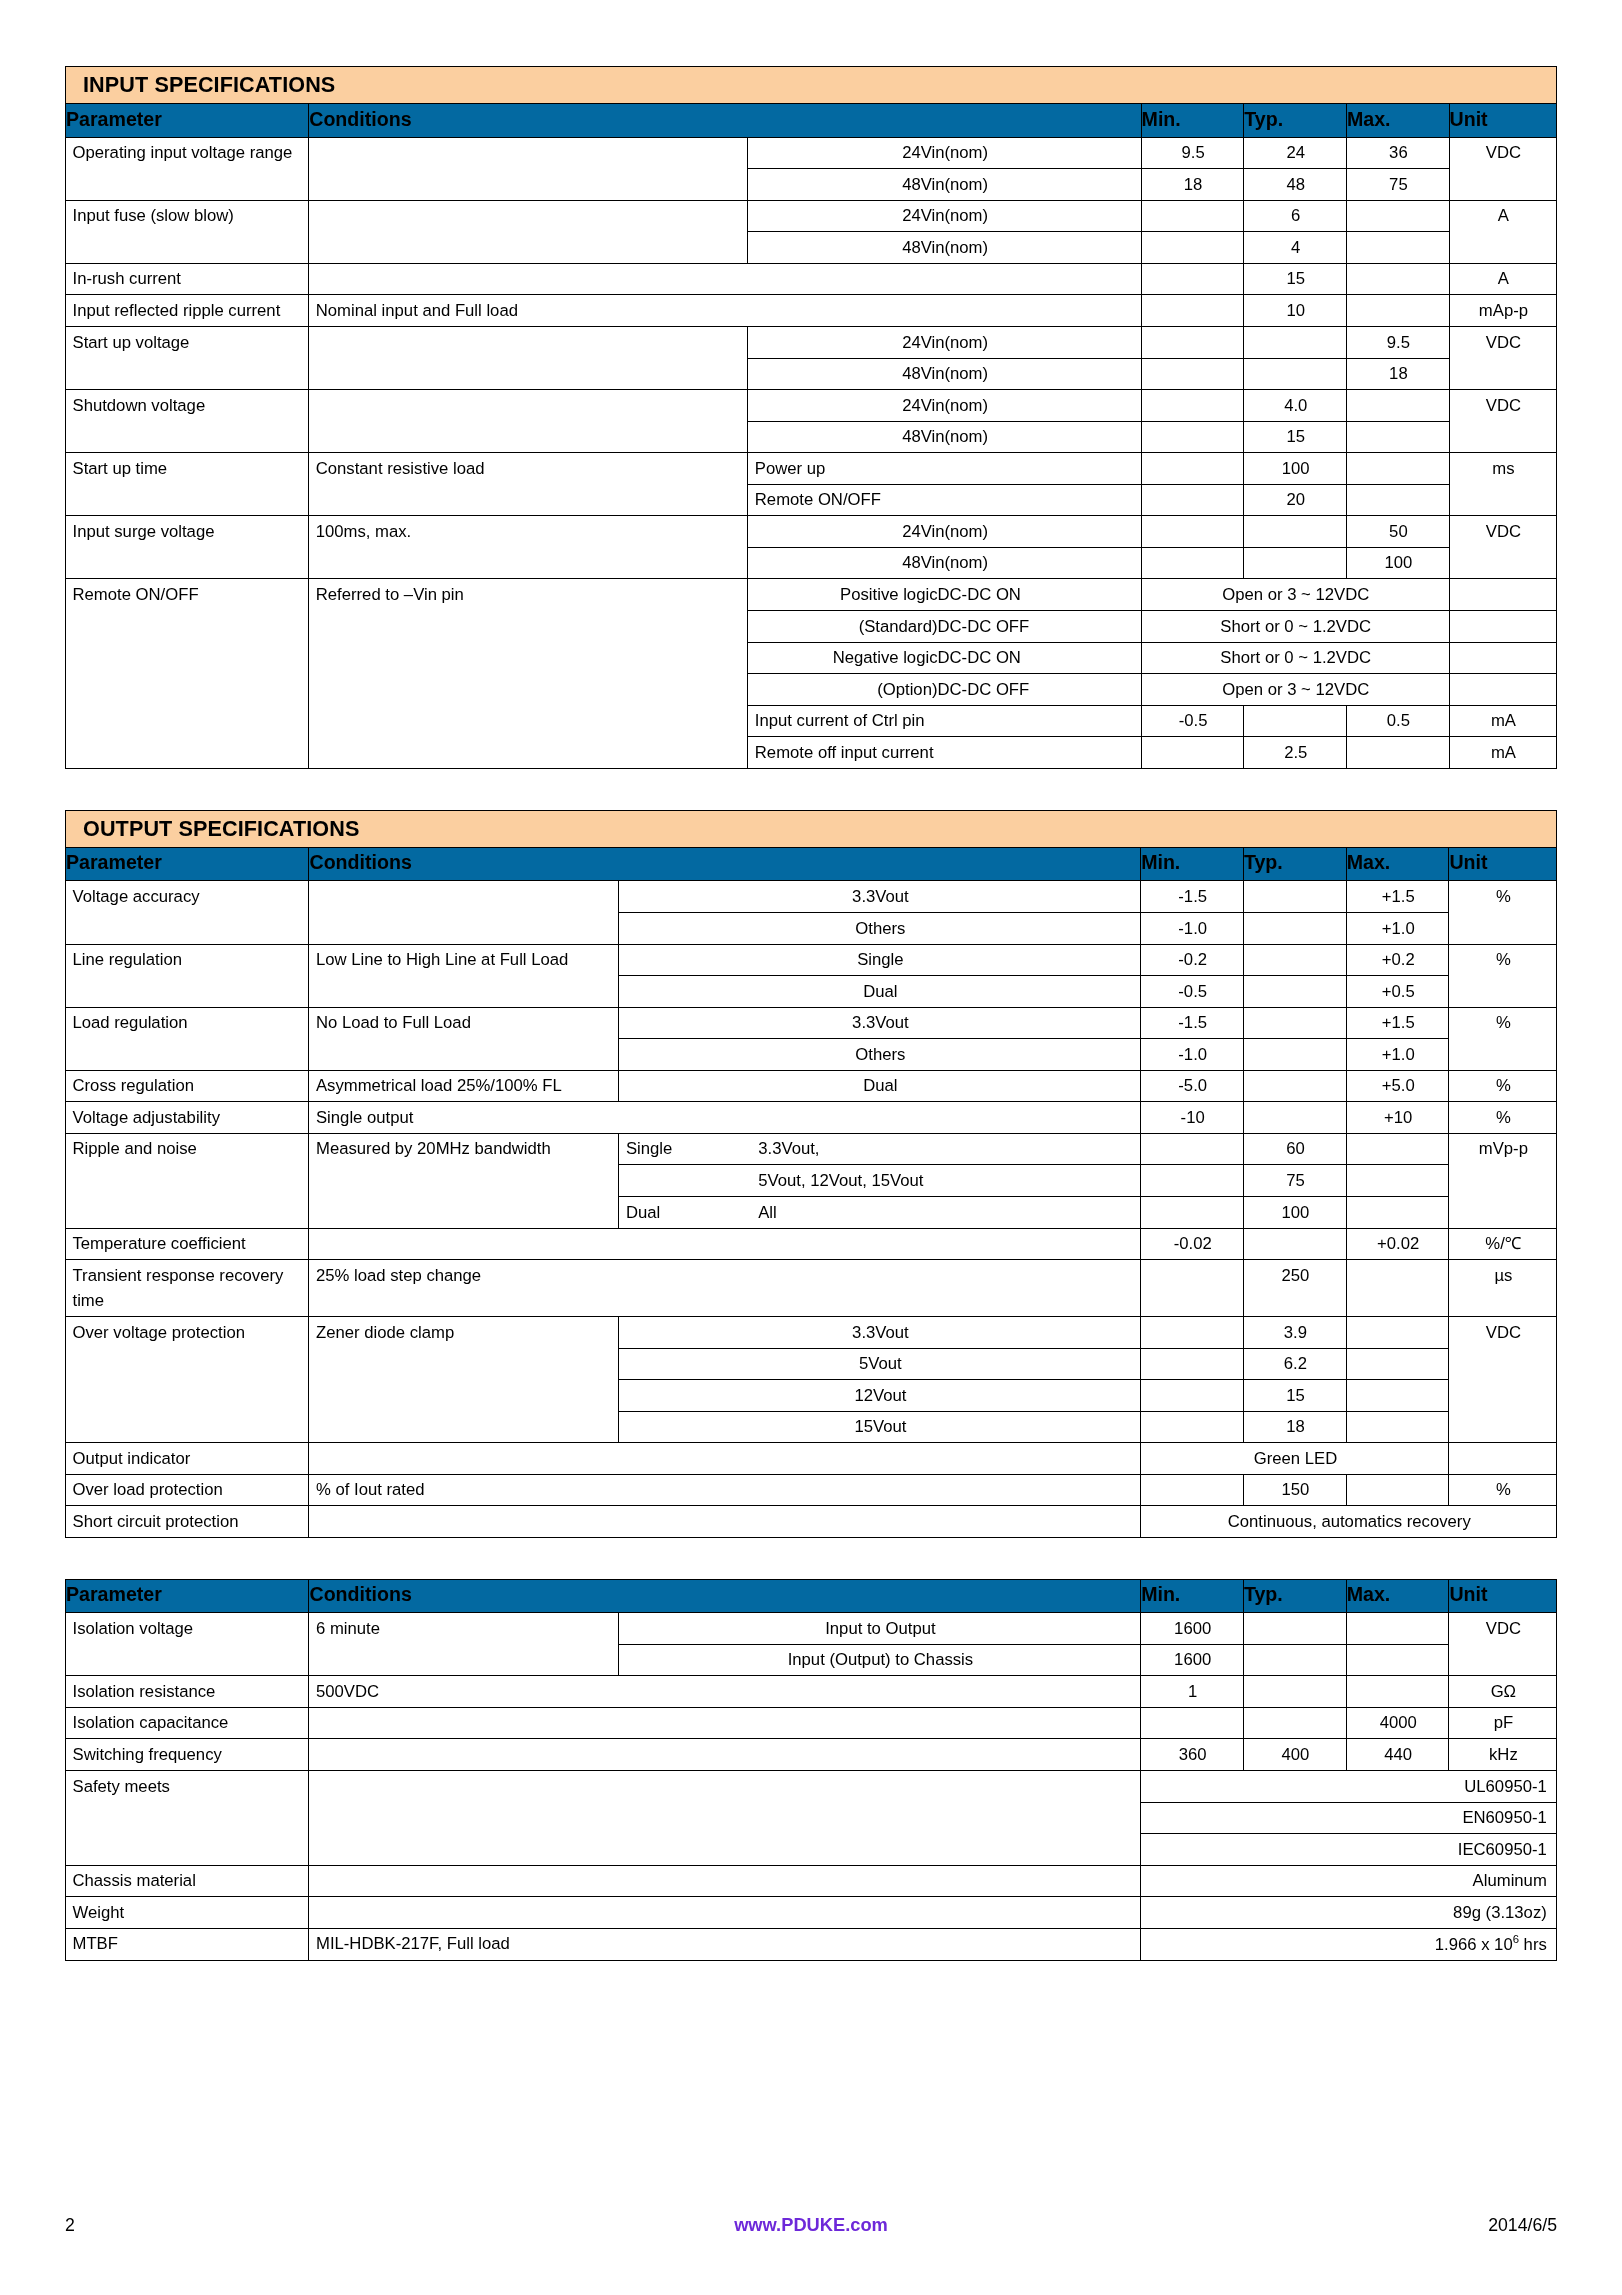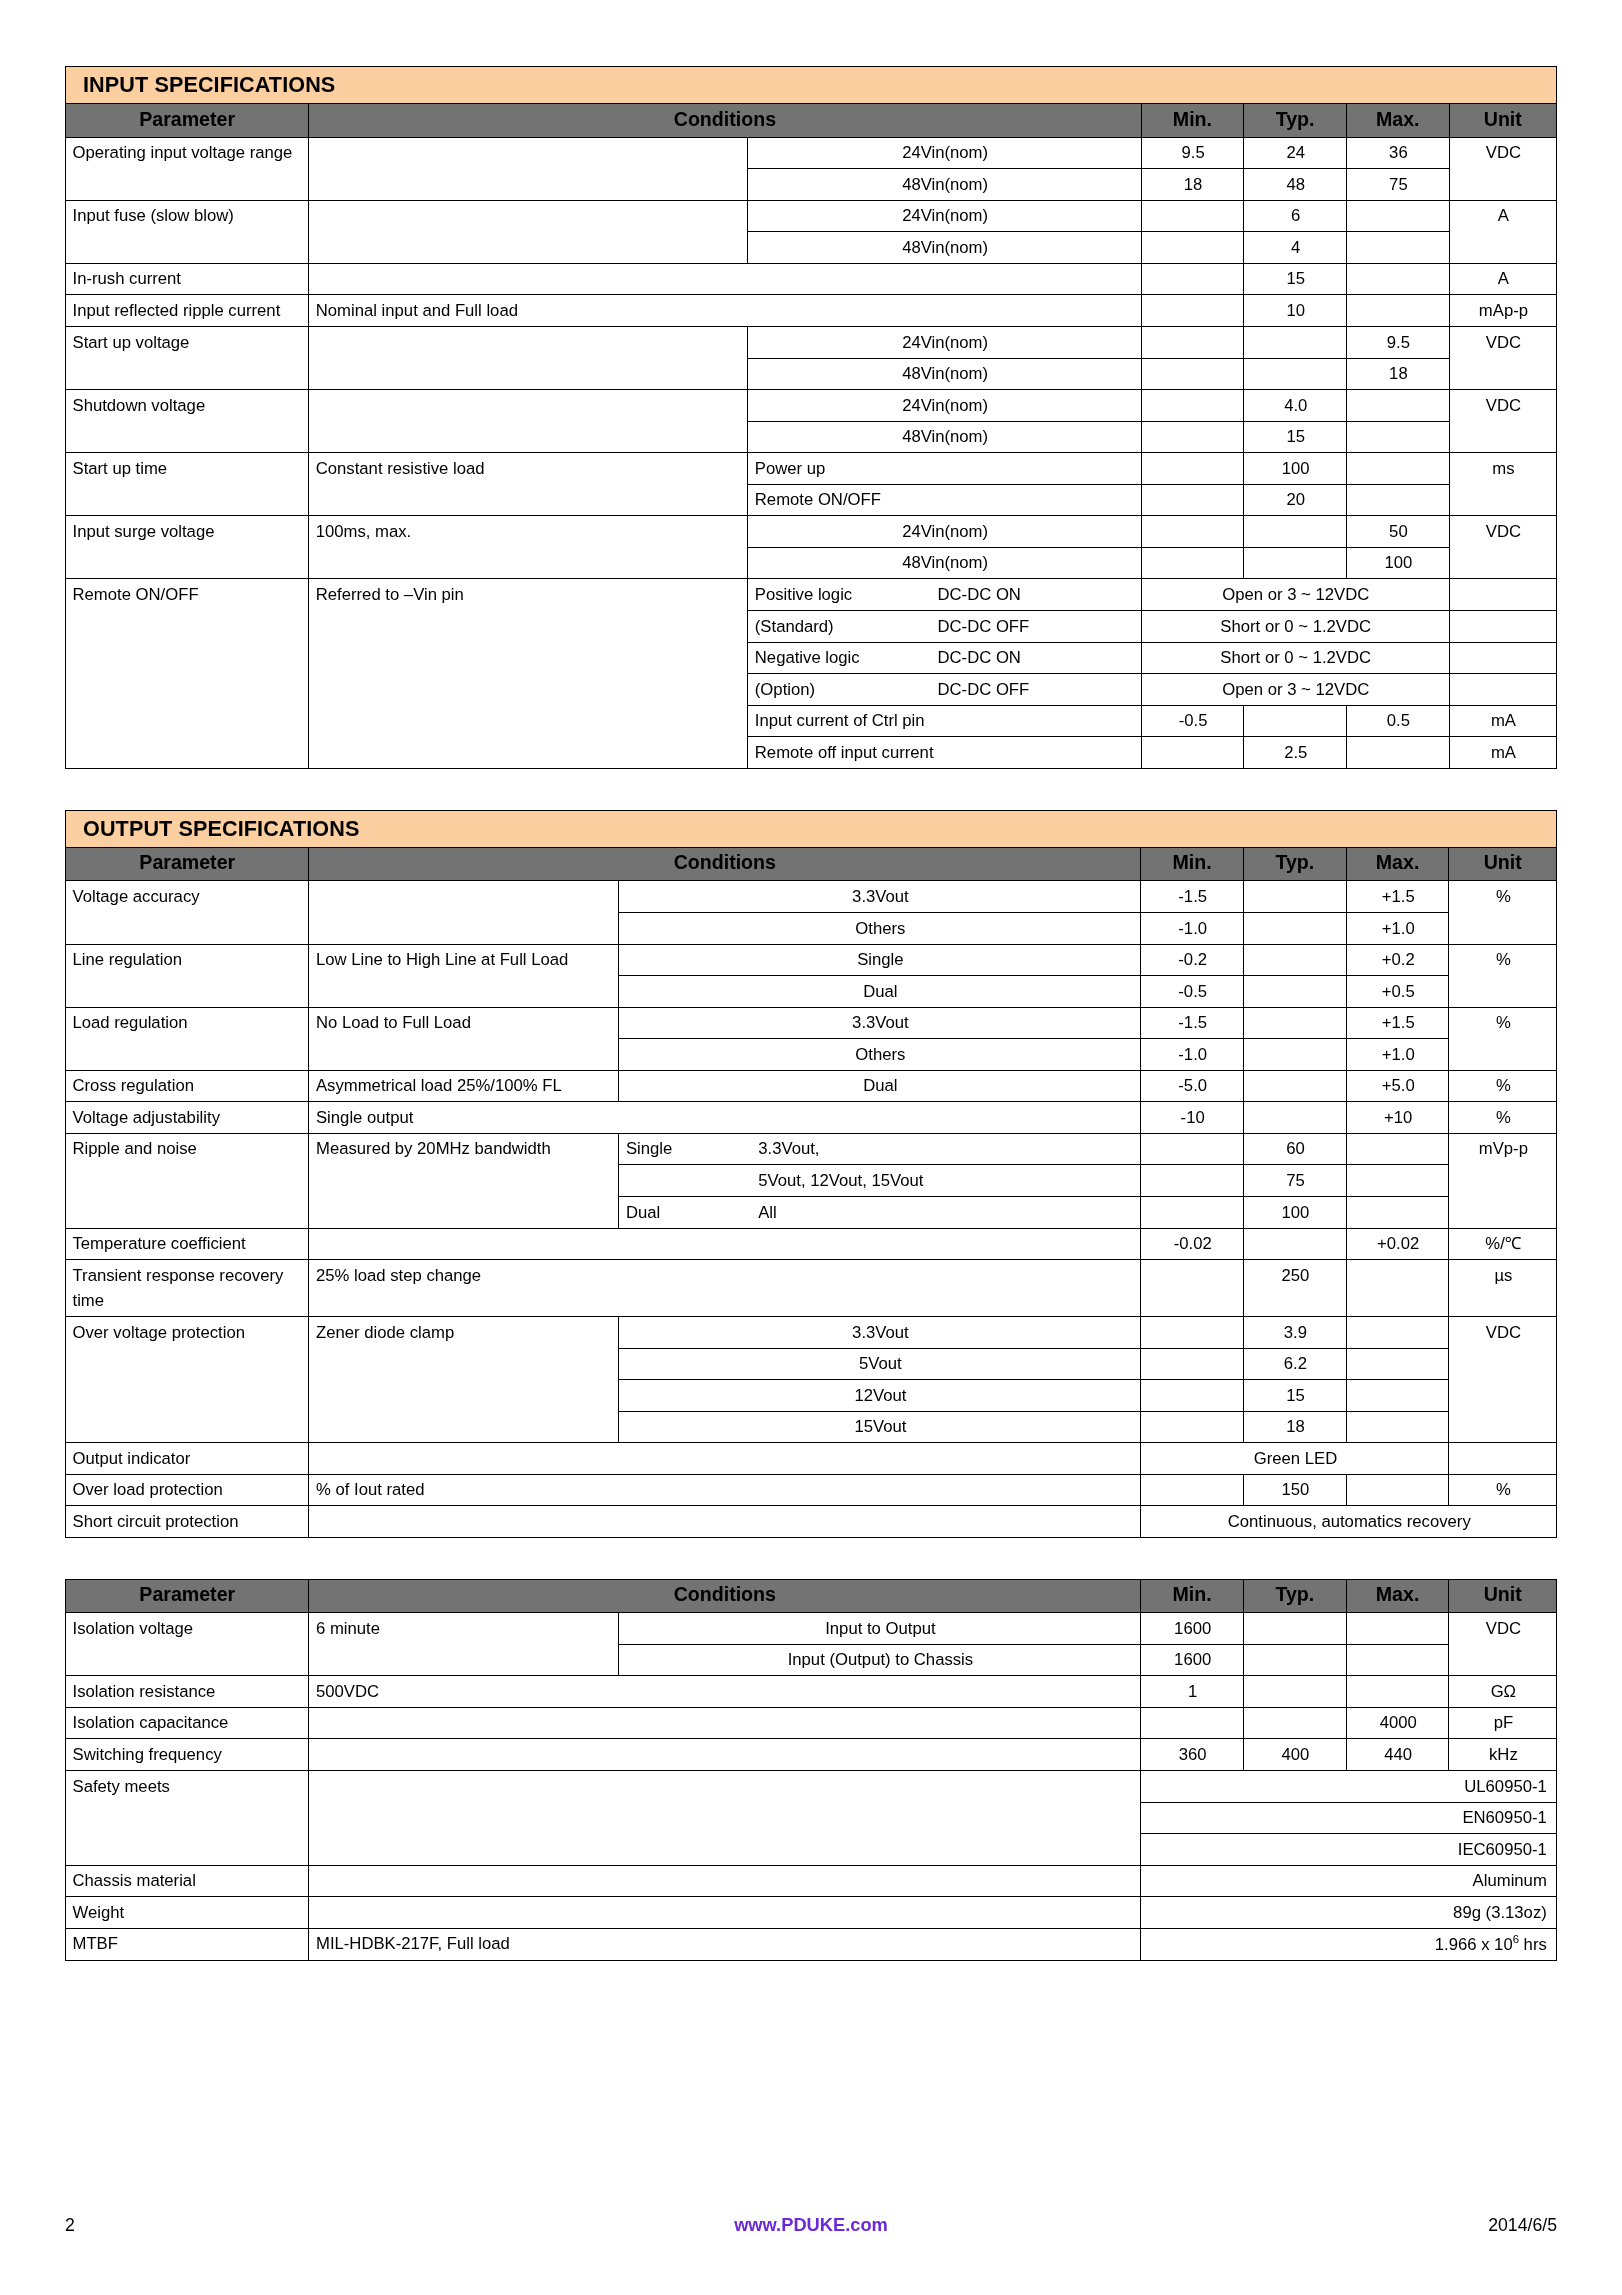--- a/index.html
+++ b/index.html
@@ -39,41 +39,41 @@
     width: 100%;
     table-layout: fixed;
     font-size: 16.7px;
   }
   table.spec td, table.spec th {
     border: 0.7px solid #000;
     padding: 0;
     vertical-align: top;
   }
   table.spec thead th {
-    background: #737373;
+    background: #0369a1;
     font-size: 19.6px;
     font-weight: bold;
-    text-align: center;
+    text-align: left;
     padding: 3.3px 0 3.9px 0;
     height: 25px;
   }
   .cell {
     padding: 2.6px 5.2px 2.6px 6.5px;
     line-height: 1.52;
     min-height: 14.4px;
     box-sizing: border-box;
   }
   .c-left   { text-align: left; }
   .c-center { text-align: center; }
   .c-right  { text-align: right; padding-right: 9.2px; }
   .subrow {
     display: flex;
     line-height: 1.52;
   }
-  .sub-a { flex: 0 0 48%; }
+  .sub-a { flex: 0 0 48%; text-align: right; }
   .sub-b { flex: 1 1 auto; }
   .vmid { vertical-align: middle; }
 
   
   .footer {
     position: absolute;
     left: 65px;
     right: 65px;
     bottom: 63px;
     display: flex;

